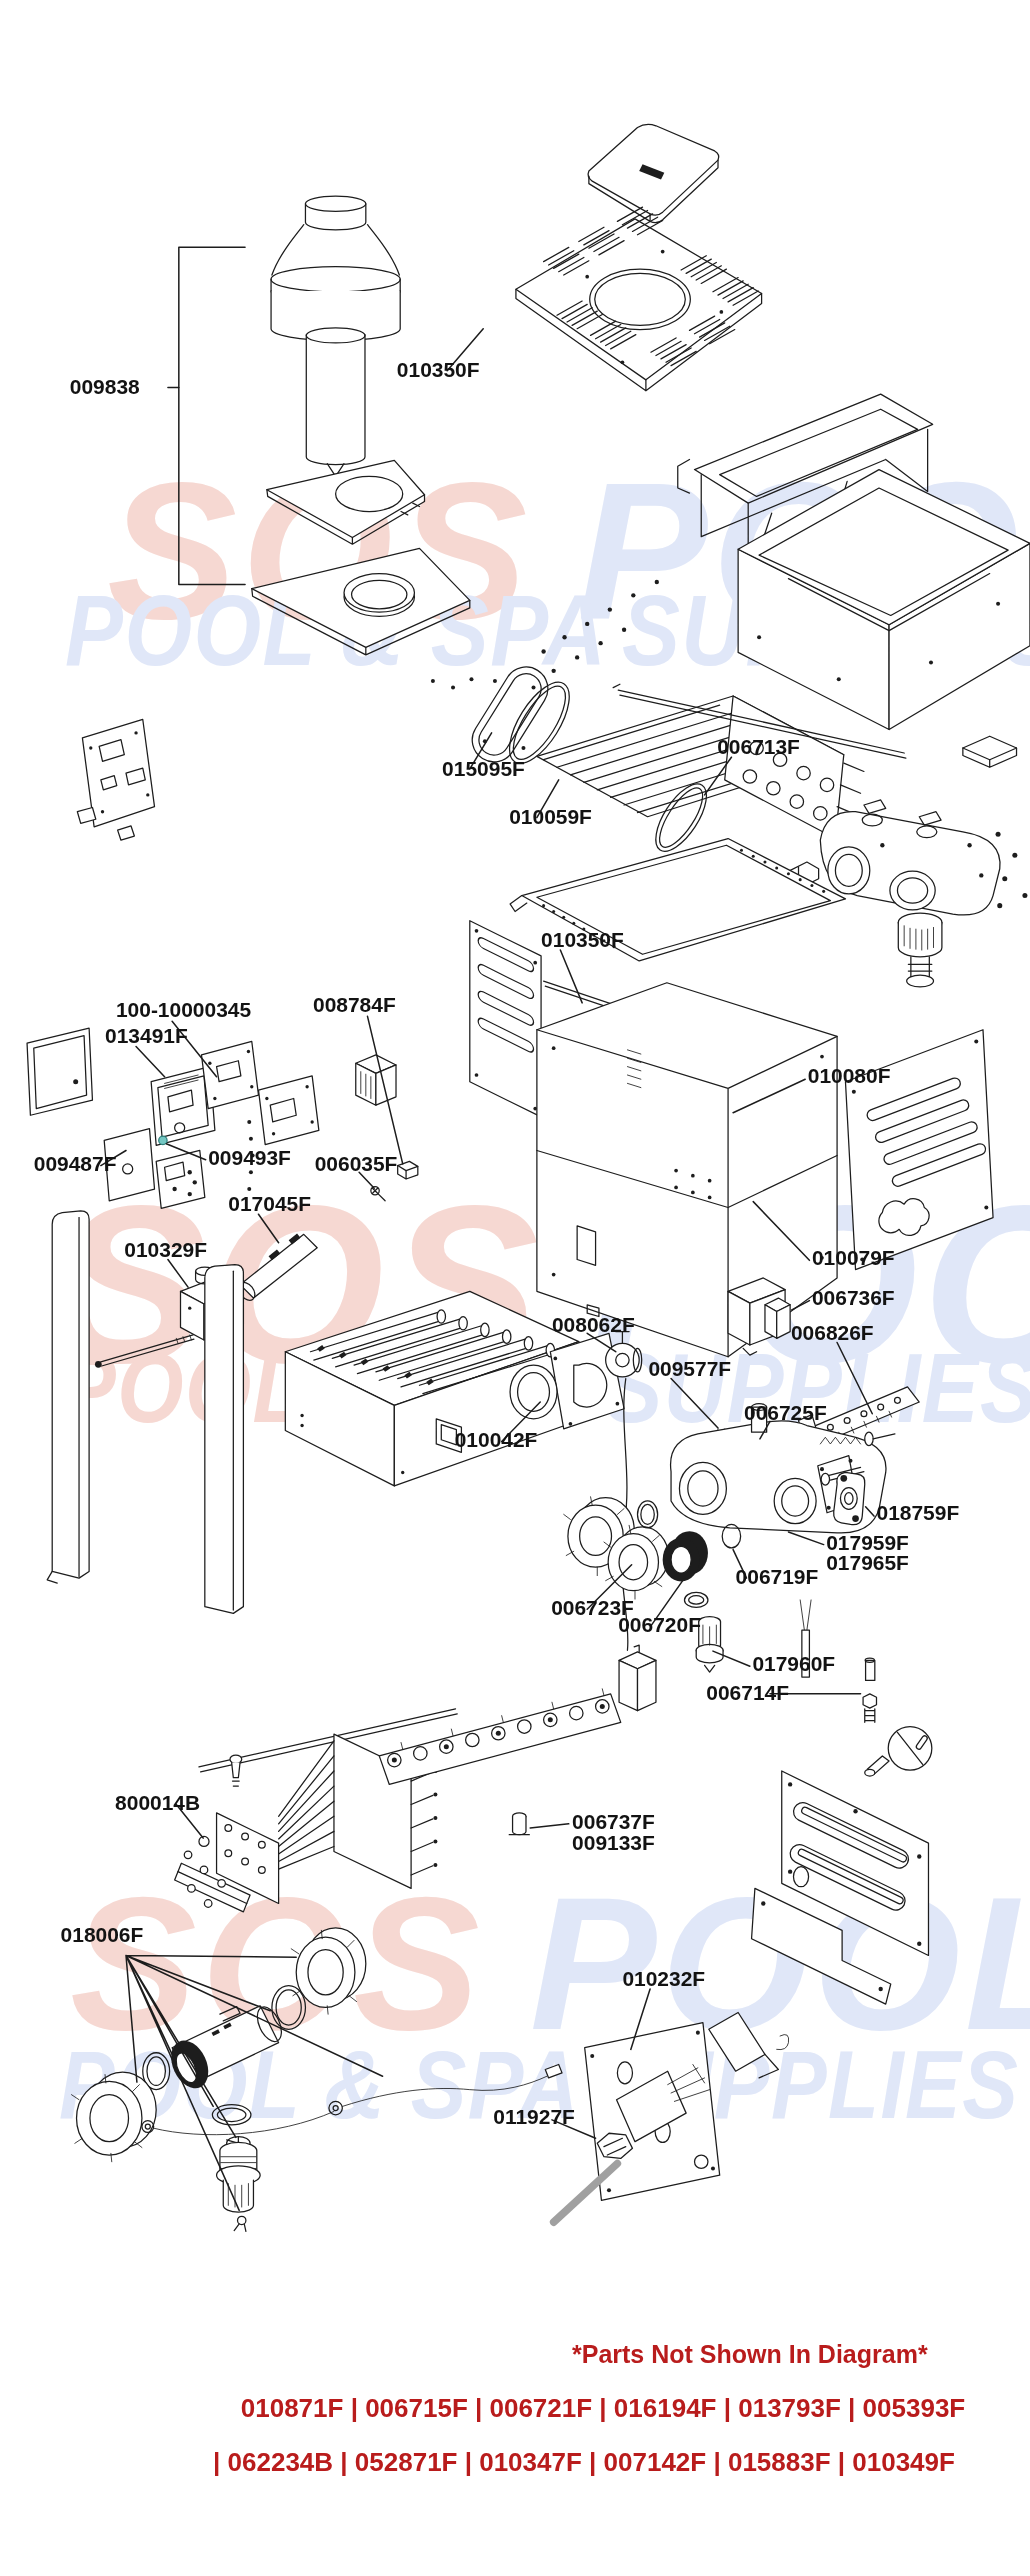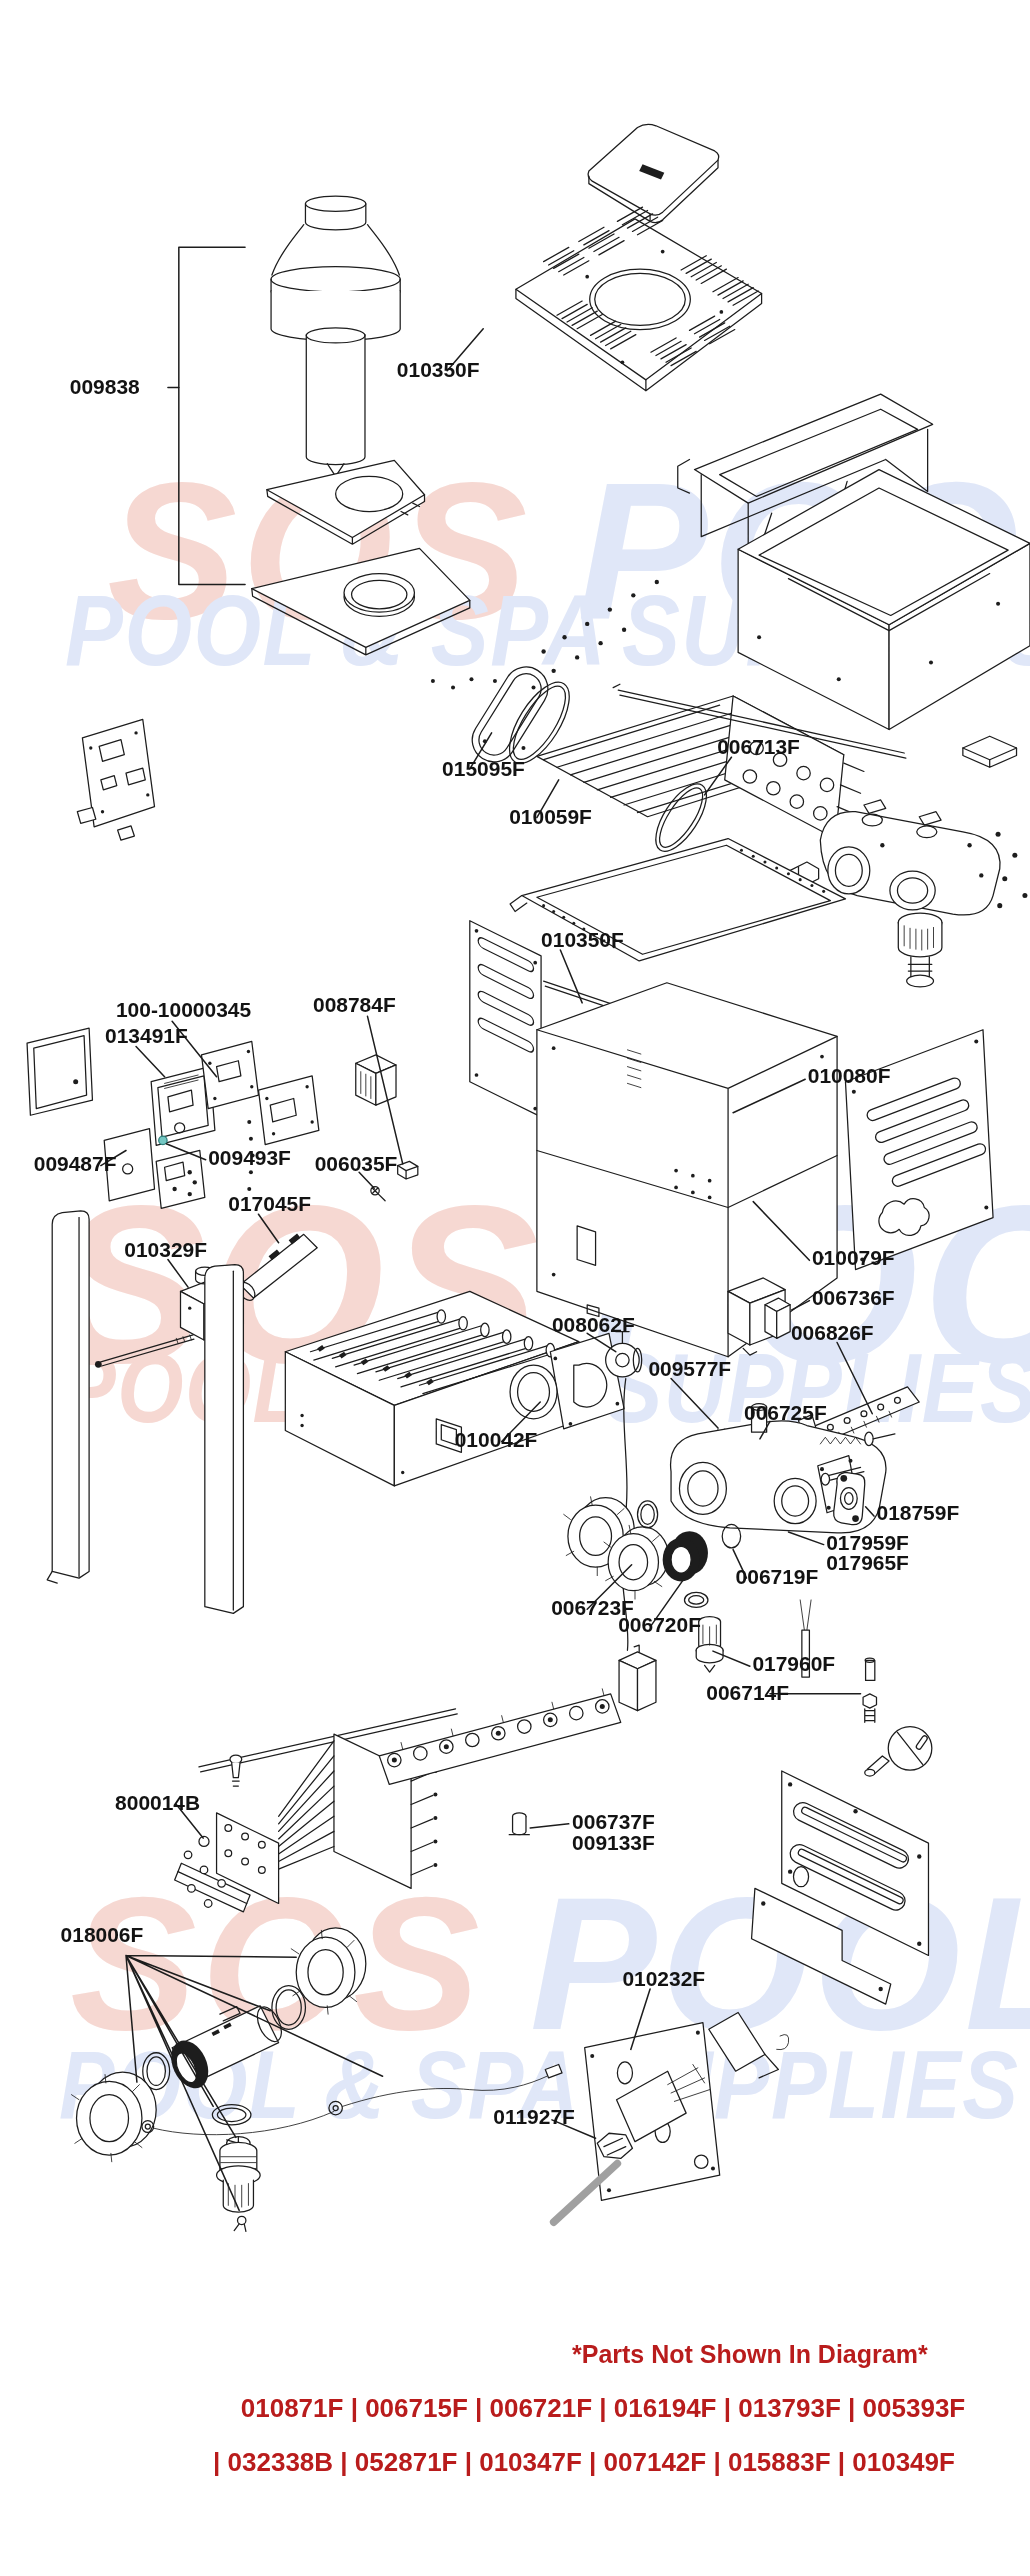--- a/index.html
+++ b/index.html
@@ -731,14 +731,14 @@
     <text class="lbl" x="682" y="2181">006737F</text>
     <text class="lbl" x="682" y="2206">009133F</text>
     <text class="lbl" x="72" y="2316">018006F</text>
     <text class="lbl" x="742" y="2368">010232F</text>
     <text class="lbl" x="588" y="2533">011927F</text>
   </g>
 </svg>
 
 <div class="footer-text" id="footer-note">*Parts Not Shown In Diagram*</div>
 <div class="footer-text" id="footer-row1">010871F | 006715F | 006721F | 016194F |  013793F | 005393F</div>
-<div class="footer-text" id="footer-row2">| 032338B | 052871F | 010347F | 007142F | 015883F | 010349F</div>
+<div class="footer-text" id="footer-row2">| 062234B | 052871F | 010347F | 007142F | 015883F | 010349F</div>
 
 
 </body></html>

